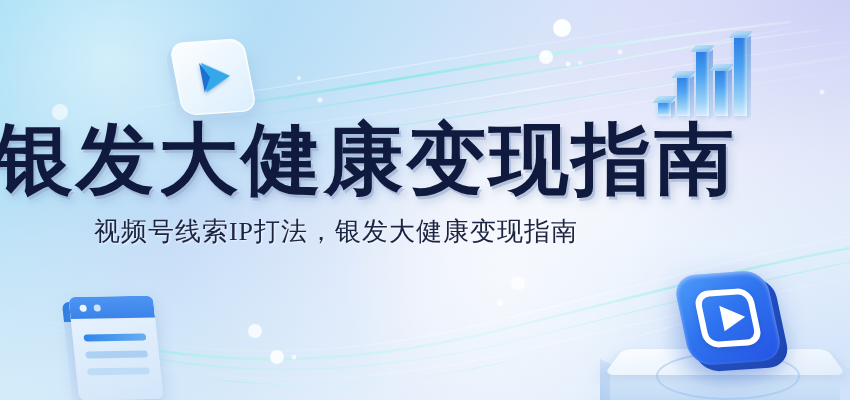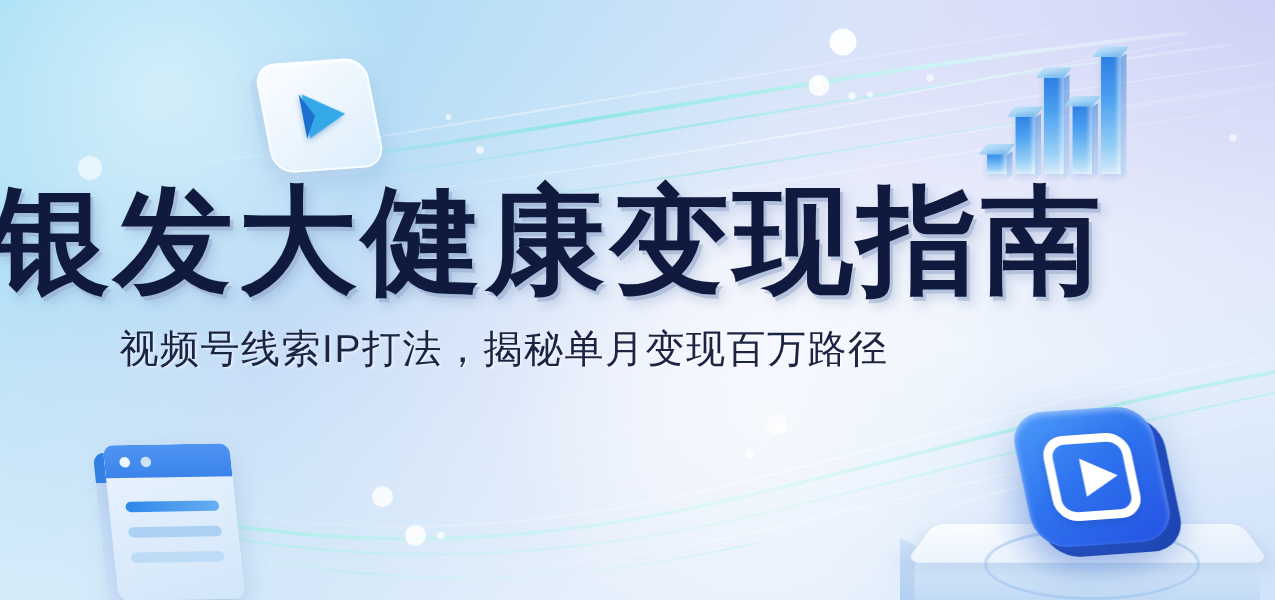--- a/index.html
+++ b/index.html
@@ -13,21 +13,21 @@
     background:
       radial-gradient(140% 110% at 0% 0%,   rgba(168,224,246,0.95) 0%, rgba(168,224,246,0) 55%),
       radial-gradient(120% 120% at 100% 0%, rgba(198,203,245,0.85) 0%, rgba(198,203,245,0) 52%),
       radial-gradient(110% 100% at 0% 100%, rgba(214,237,250,0.95) 0%, rgba(214,237,250,0) 50%),
       radial-gradient(120% 110% at 100% 100%, rgba(205,225,250,0.9) 0%, rgba(205,225,250,0) 55%),
       linear-gradient(115deg,#b4e4f6 0%,#c6dcf7 28%,#eef2fc 55%,#f7fafe 72%,#e9f1fb 100%);
   }
   .layer{position:absolute;left:0;top:0;width:850px;height:400px;}
   .glow{position:absolute;border-radius:50%;pointer-events:none;}
   
-  #title-block{position:absolute;left:0;top:118px;width:672px;text-align:center;}
+  #title-block{position:absolute;left:0;top:118px;width:672px;text-align:center;font-family:Liberation Serif, serif;}
   #main-title{
     font-size:78px;line-height:84px;font-weight:700;
     color:#101a3e;letter-spacing:3px;white-space:nowrap;
     text-shadow:2px 3px 0 rgba(150,170,205,0.55), 4px 5px 8px rgba(90,115,165,0.25);
     transform:scaleX(1.02);
   }
   #subtitle{
     margin-top:14px;font-size:26px;line-height:32px;font-weight:500;
     color:#1b2442;letter-spacing:1px;white-space:nowrap;
     text-shadow:1px 1px 2px rgba(255,255,255,0.7);
@@ -237,21 +237,21 @@
     </div>
     <div class="bar" style="left:76px;height:81px;">
       <div class="side"></div>
         <div class="body"></div>
         <div class="top"></div>
     </div>
   </div>
 
   <div id="title-block">
     <div id="main-title">银发大健康变现指南</div>
-    <div id="subtitle">视频号线索IP打法，揭秘单月变现百万路径</div>
+    <div id="subtitle">视频号线索IP打法，银发大健康变现指南</div>
   </div>
 
   <div id="doc-card">
     <div class="side"></div>
     <div class="body">
       <div class="titlebar"></div>
       <div class="dot d1"></div>
       <div class="dot d2"></div>
       <div class="line l1"></div>
       <div class="line l2"></div>

